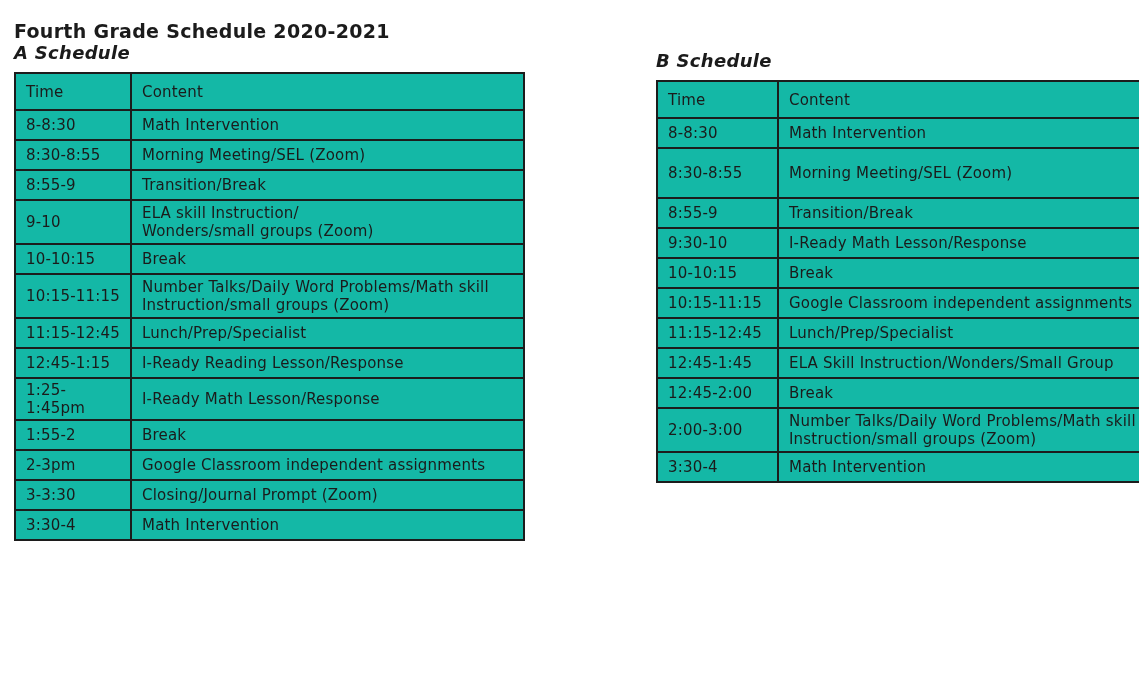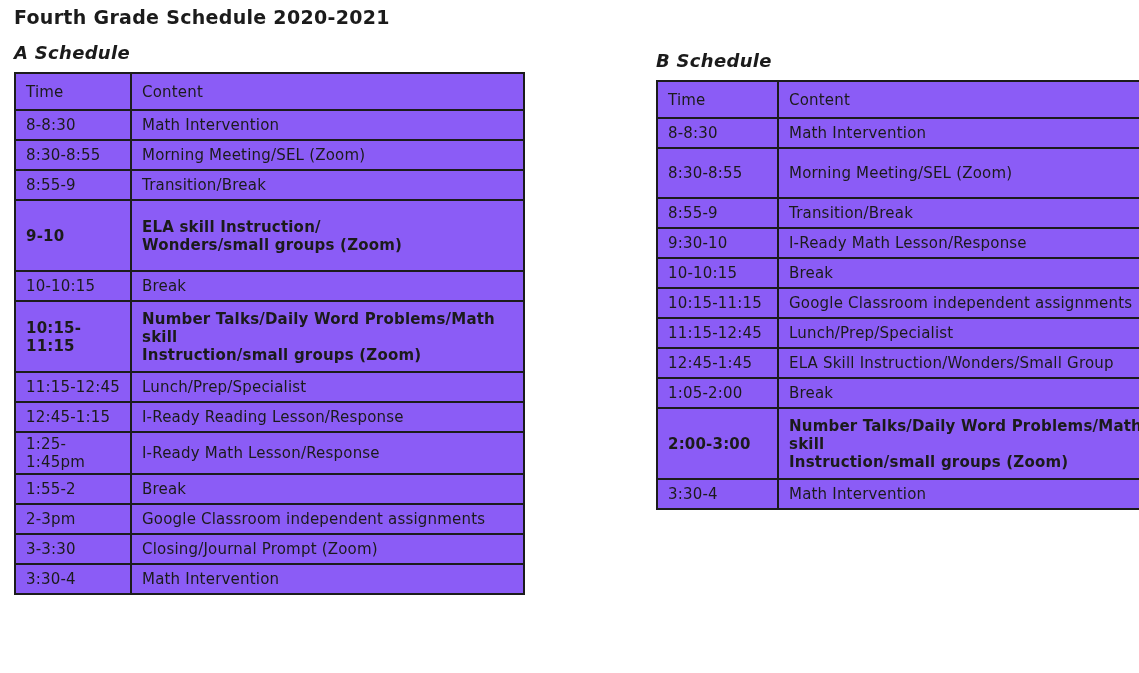--- a/index.html
+++ b/index.html
@@ -9,55 +9,55 @@
     width: 1139px;
     height: 673px;
     background: #ffffff;
     font-family: "DejaVu Sans", sans-serif;
     color: #1b1b1b;
     overflow: hidden;
   }
   .page-title {
     position: absolute;
     left: 14px;
-    top: 6px;
+    top: 20px;
     margin: 0;
     font-size: 19px;
     font-weight: bold;
     letter-spacing: 0.3px;
   }
   .sched { position: absolute; }
   .sched-a { left: 14px; top: 42px; }
   .sched-b { left: 616px; top: 50px; padding-left: 40px; }
   .sched h2 {
     margin: 0 0 9px 0;
     font-size: 18px;
     font-weight: bold;
     letter-spacing: 0.3px;
     font-style: italic;
   }
   table {
     border-collapse: collapse;
     table-layout: fixed;
-    background: #8b5cf6;
+    background: #14b8a6;
   }
   .sched-a table { width: 511px; }
   .sched-b table { width: 504px; }
   th, td {
     border: 2px solid #1c1c1c;
     text-align: left;
     vertical-align: middle;
     padding: 2px 8px 2px 10px;
     font-size: 15px;
     font-weight: normal;
     letter-spacing: 0.2px;
   }
   th { height: 37px; font-weight: normal; }
   td { height: 30px; }
-  tr.double td { height: 71px; font-weight: bold; }
+  tr.double td { height: 44px; }
   .sched-b tbody tr:nth-child(2) td { height: 50px; }
   .sched-a .col-time { width: 116px; }
   .sched-b .col-time { width: 121px; }
   .col-content { white-space: pre-line; }
 </style>
 </head>
 <body>
 
 <div class="page">
   <h1 class="page-title">Fourth Grade Schedule 2020-2021</h1>
@@ -166,21 +166,21 @@
           </tr>
           <tr>
             <td class="col-time">11:15-12:45</td>
             <td class="col-content">Lunch/Prep/Specialist</td>
           </tr>
           <tr>
             <td class="col-time">12:45-1:45</td>
             <td class="col-content">ELA Skill Instruction/Wonders/Small Group</td>
           </tr>
           <tr>
-            <td class="col-time">1:05-2:00</td>
+            <td class="col-time">12:45-2:00</td>
             <td class="col-content">Break</td>
           </tr>
           <tr class="double">
             <td class="col-time">2:00-3:00</td>
             <td class="col-content">Number Talks/Daily Word Problems/Math skill
 Instruction/small groups (Zoom)</td>
           </tr>
           <tr>
             <td class="col-time">3:30-4</td>
             <td class="col-content">Math Intervention</td>

